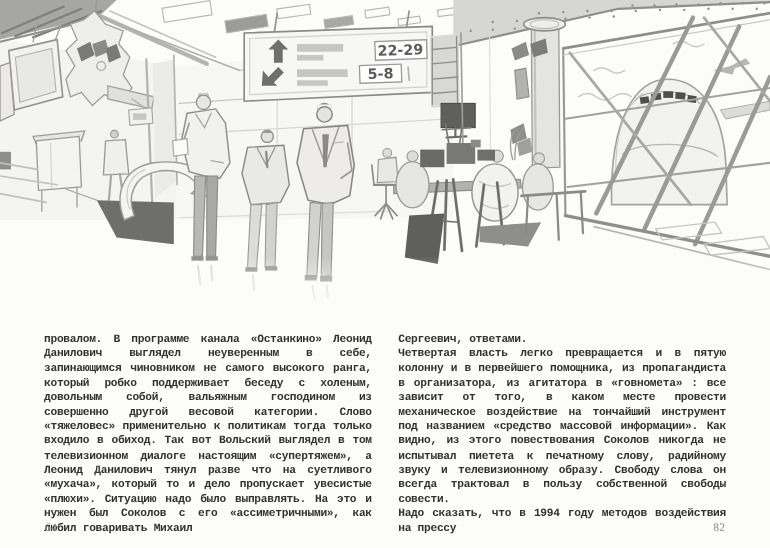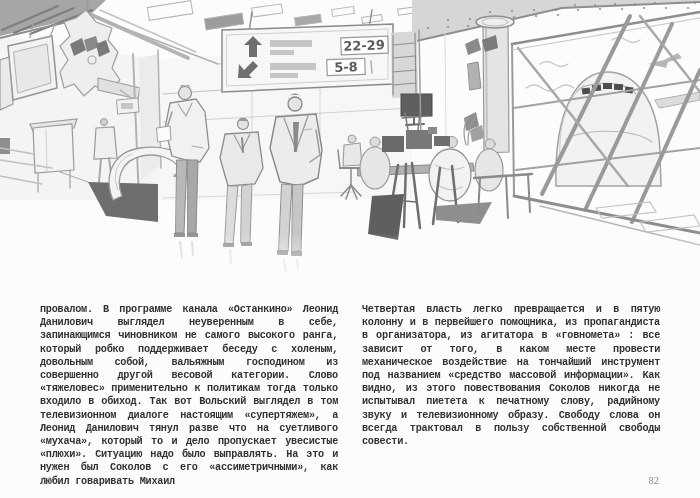--- a/index.html
+++ b/index.html
@@ -340,19 +340,21 @@
 
       <rect x="0" y="230" width="700" height="70" fill="url(#fade)"></rect>
     </svg>
   </div>
 
   <div class="col col-left">
     <p>провалом. В программе канала «Останкино» Леонид Данилович выглядел неуверенным в себе, запинающимся чиновником не самого высокого ранга, который робко поддерживает беседу с холеным, довольным собой, вальяжным господином из совершенно другой весовой категории. Слово «тяжеловес» применительно к политикам тогда только входило в обиход. Так вот Вольский выглядел в том телевизионном диалоге настоящим «супертяжем», а Леонид Данилович тянул разве что на суетливого «мухача», который то и дело пропускает увесистые «плюхи». Ситуацию надо было выправлять. На это и нужен был Соколов с его «ассиметричными», как любил говаривать Михаил</p>
   </div>
 
   <div class="col col-right">
+    <p>Сергеевич, ответами.</p>
     <p>Четвертая власть легко превращается и в пятую колонну и в первейшего помощника, из пропагандиста в организатора, из агитатора в «говномета» : все зависит от того, в каком месте провести механическое воздействие на тончайший инструмент под названием «средство массовой информации». Как видно, из этого повествования Соколов никогда не испытывал пиетета к печатному слову, радийному звуку и телевизионному образу. Свободу слова он всегда трактовал в пользу собственной свободы совести.</p>
+    <p>Надо сказать, что в 1994 году методов воздействия на прессу</p>
   </div>
 
   <div class="pagenum pagenum-left">64</div>
   <div class="pagenum pagenum-right">82</div>
 
 </div>
 
 </body></html>

